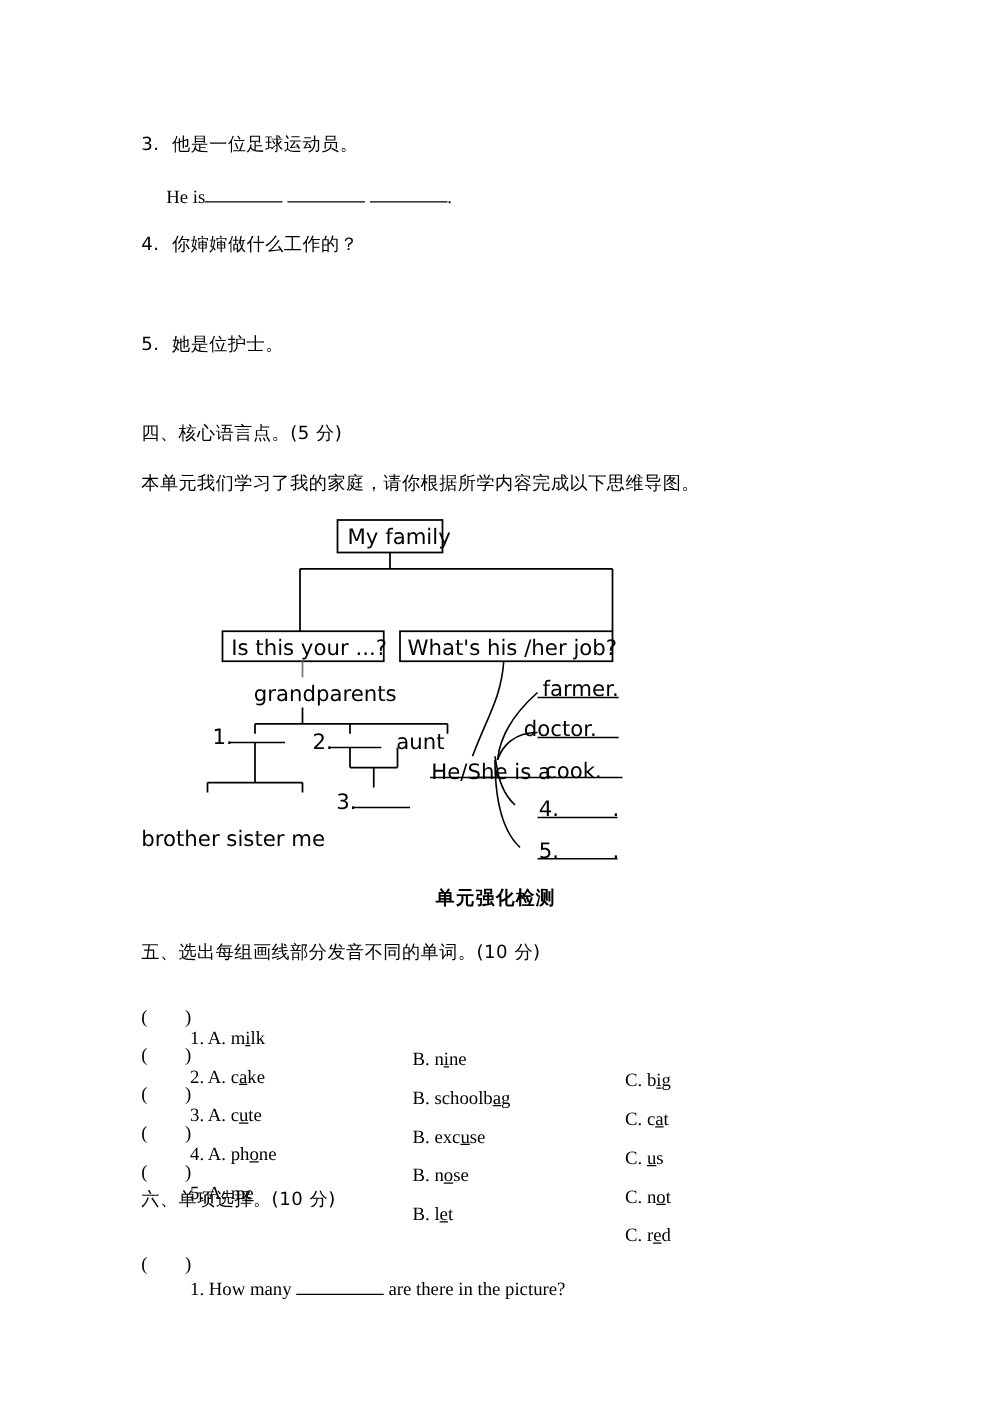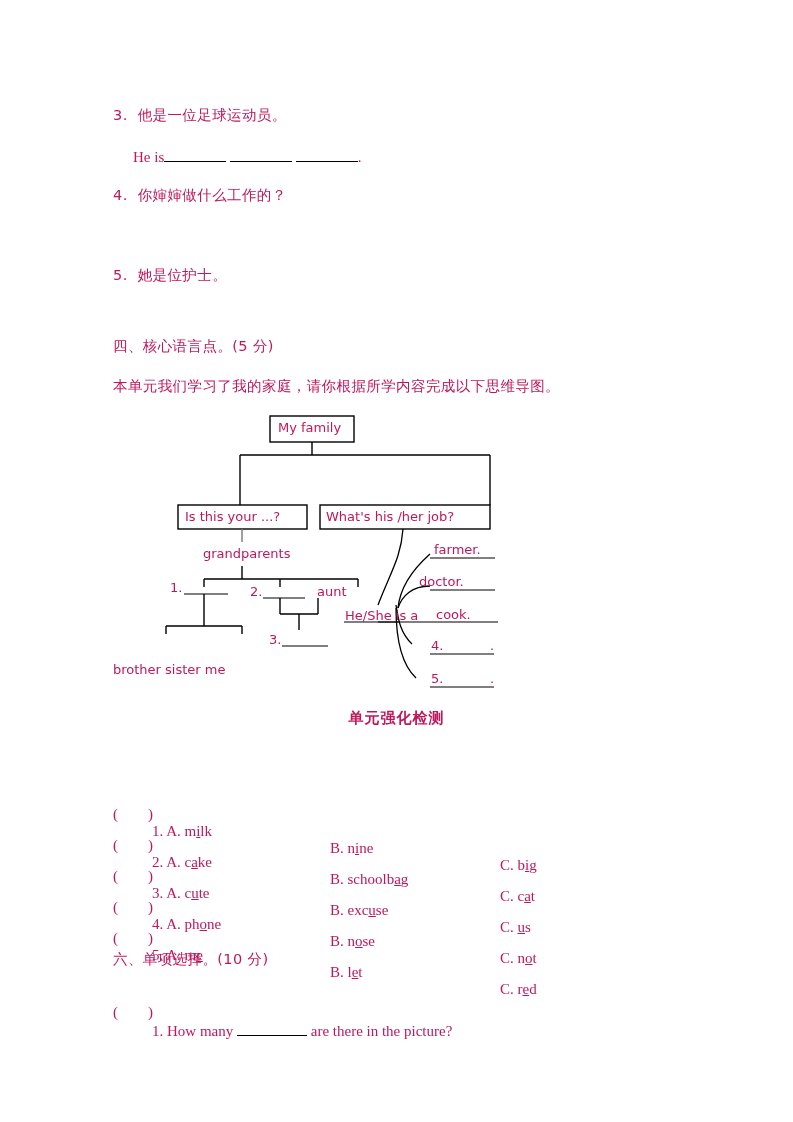--- a/index.html
+++ b/index.html
@@ -7,21 +7,21 @@
     padding: 0;
     background: #ffffff;
   }
   .page {
     position: relative;
     width: 793px;
     height: 1122px;
     background: #ffffff;
     overflow: hidden;
     font-family: "Liberation Serif", serif;
-    color: #be185d;
+    color: #000000;
   }
 
   
   .abs { position: absolute; white-space: pre; }
   .cn {
     font-family: "DejaVu Sans", "Liberation Sans", sans-serif;
     font-size: 14.5px;
     letter-spacing: 0.4px;
   }
   .en {
@@ -55,21 +55,21 @@
   #mindmap {
     position: absolute;
     left: 100px;
     top: 408px;
     width: 420px;
     height: 295px;
   }
   #mindmap svg { display: block; }
   .hand {
     font-family: "DejaVu Sans", "Liberation Sans", sans-serif;
-    font-size: 13px;
+    font-size: 17px;
   }
 
   
   .mc-row { left: 113px; width: 600px; }
   .mc-paren { position: absolute; left: 0px; }
   .mc-a  { position: absolute; left: 39px; }
   .mc-b  { position: absolute; left: 217px; }
   .mc-c  { position: absolute; left: 387px; }
   .u { text-decoration: underline; text-underline-offset: 1px; }
 </style>
@@ -169,20 +169,21 @@
     <div class="abs hand" style="left:319px; top:166px;">doctor.</div>
     <div class="abs hand" style="left:336px; top:199px;">cook.</div>
     <div class="abs hand" style="left:331px; top:230px;">4.</div>
     <div class="abs hand" style="left:390px; top:230px;">.</div>
     <div class="abs hand" style="left:331px; top:263px;">5.</div>
     <div class="abs hand" style="left:390px; top:263px;">.</div>
   </div>
 
   <div class="abs center-head" style="top:709px;">单元强化检测</div>
 
+  <div class="abs cn sec-head" style="top:752px;">五、选出每组画线部分发音不同的单词。(10 分)</div>
 
   <div class="abs en mc-row" style="top:789px;">
     <span class="mc-paren">(        )</span>
     <span class="mc-a"><span>1.</span> <span>A. m</span><span class="u">i</span><span>lk</span></span>
     <span class="mc-b"><span>B. n</span><span class="u">i</span><span>ne</span></span>
     <span class="mc-c"><span>C. b</span><span class="u">i</span><span>g</span></span>
   </div>
 
   <div class="abs en mc-row" style="top:820px;">
     <span class="mc-paren">(        )</span>

